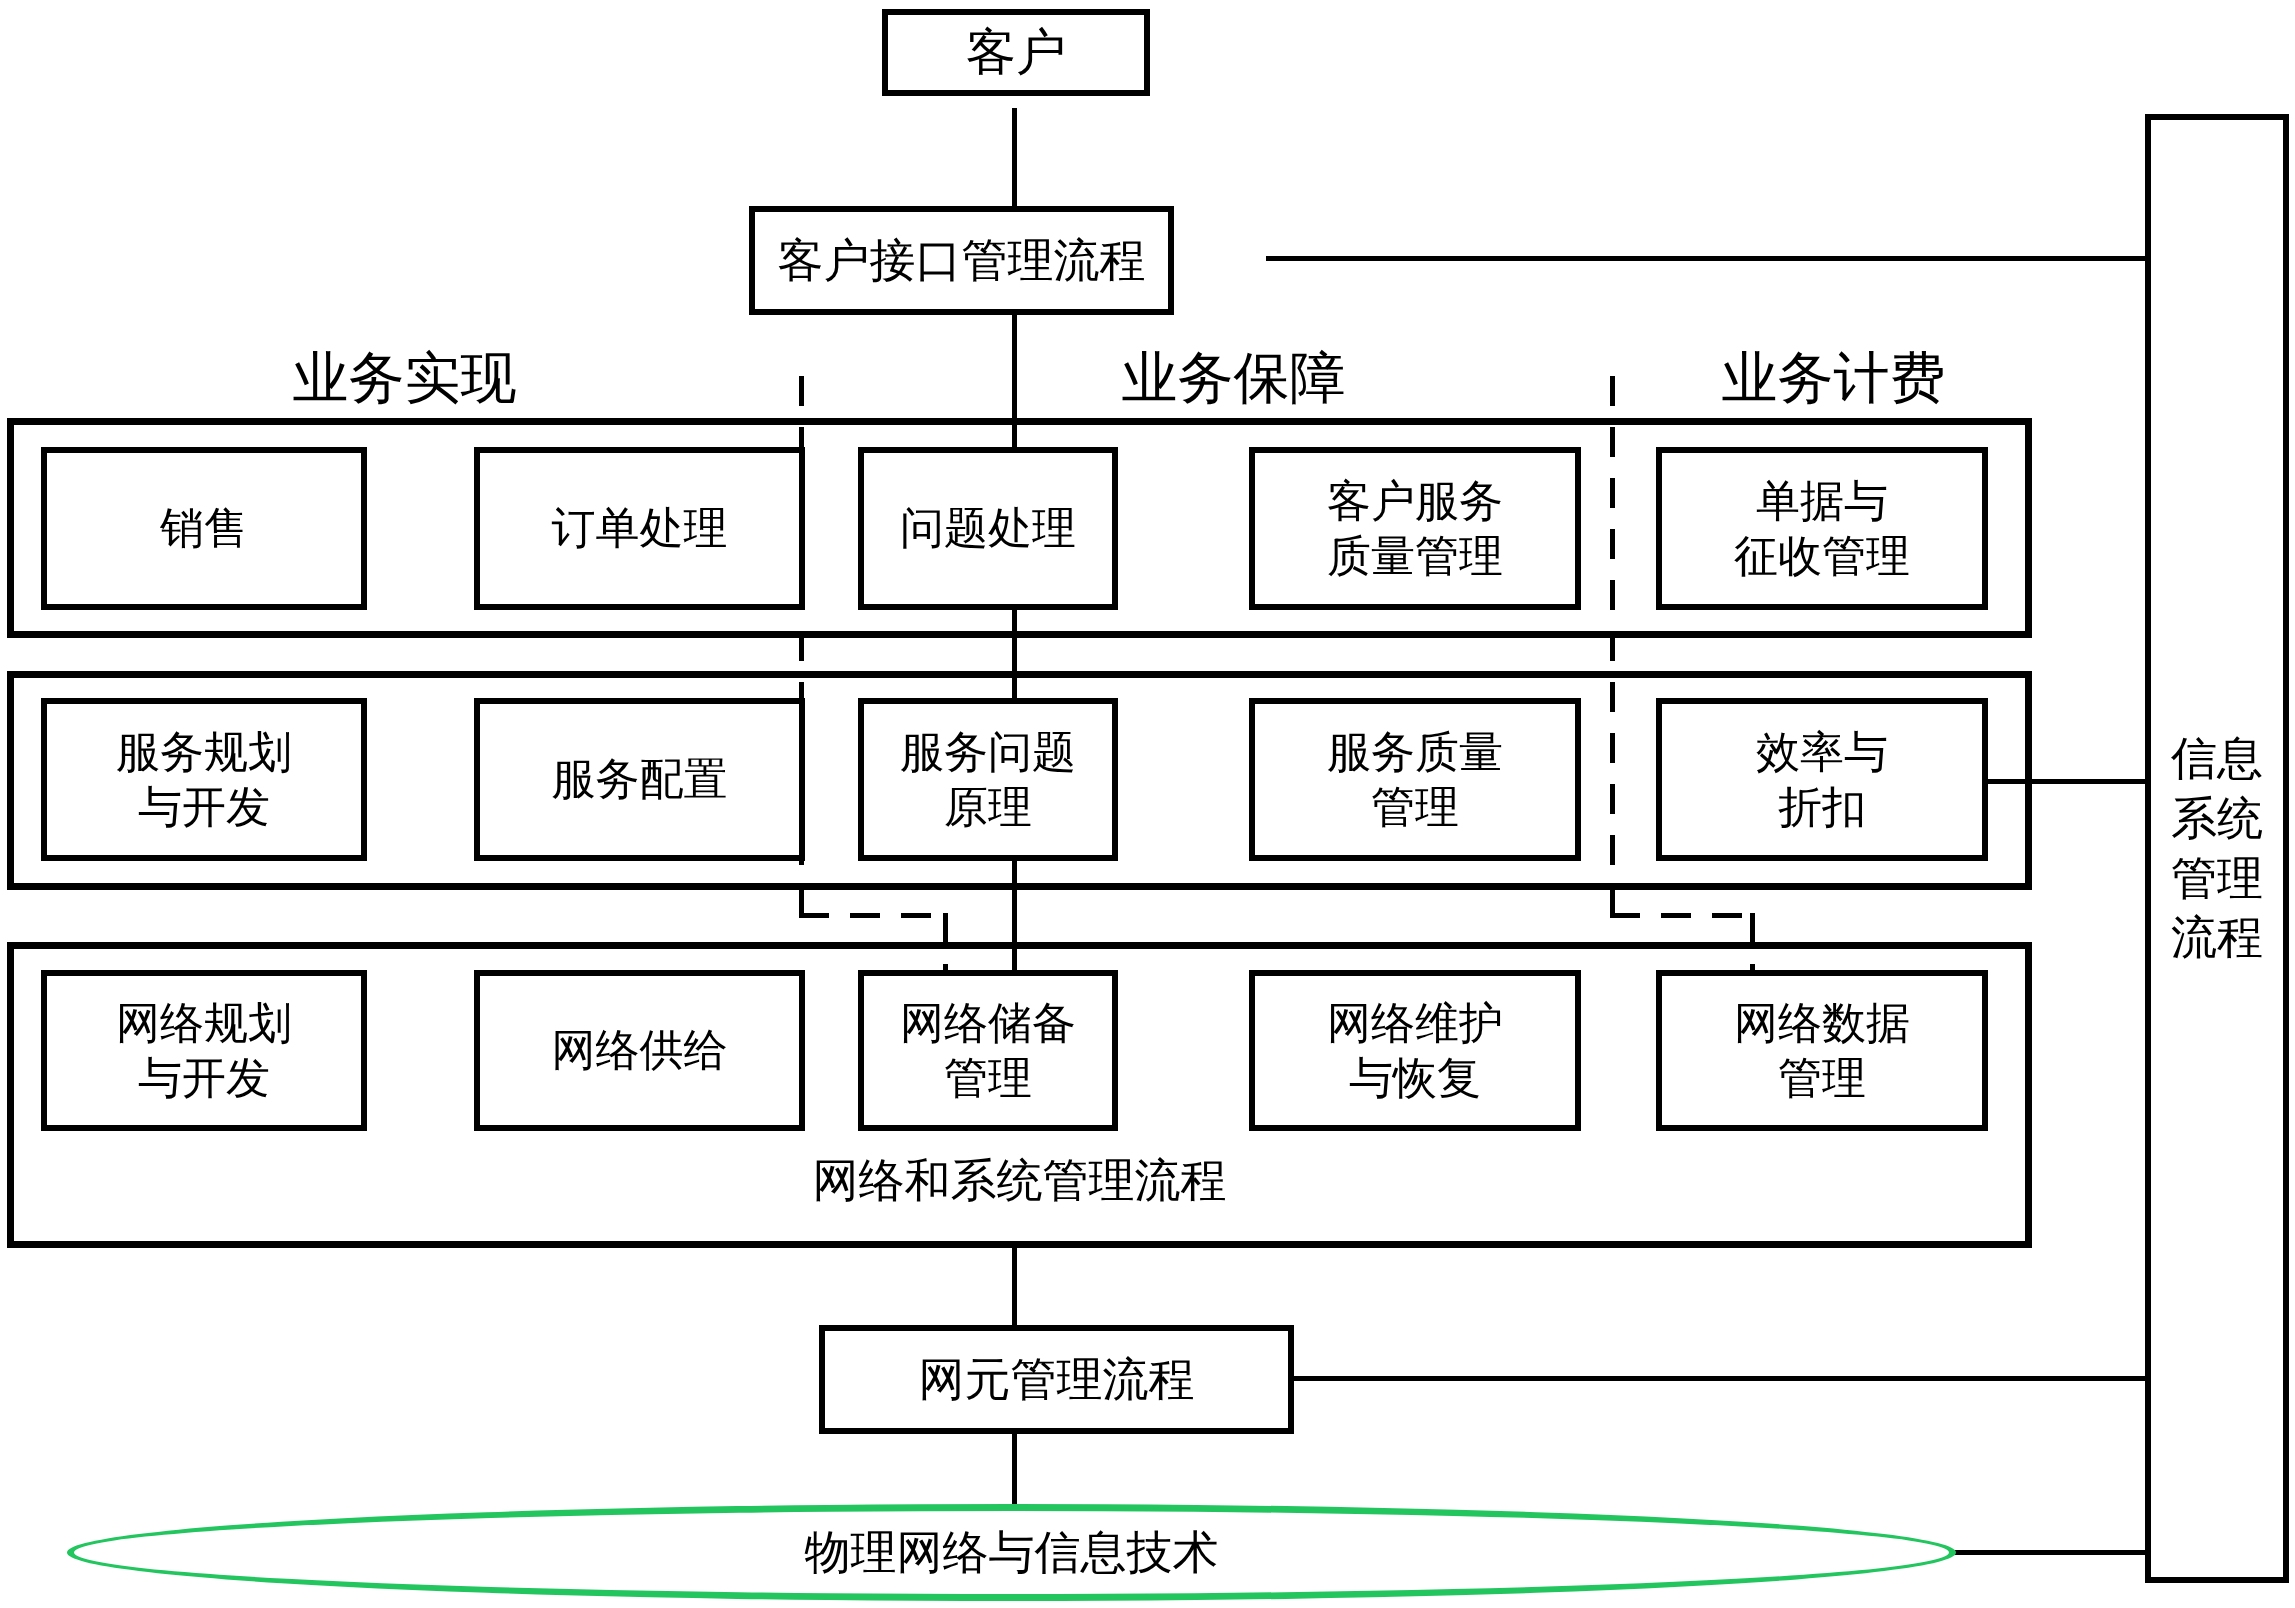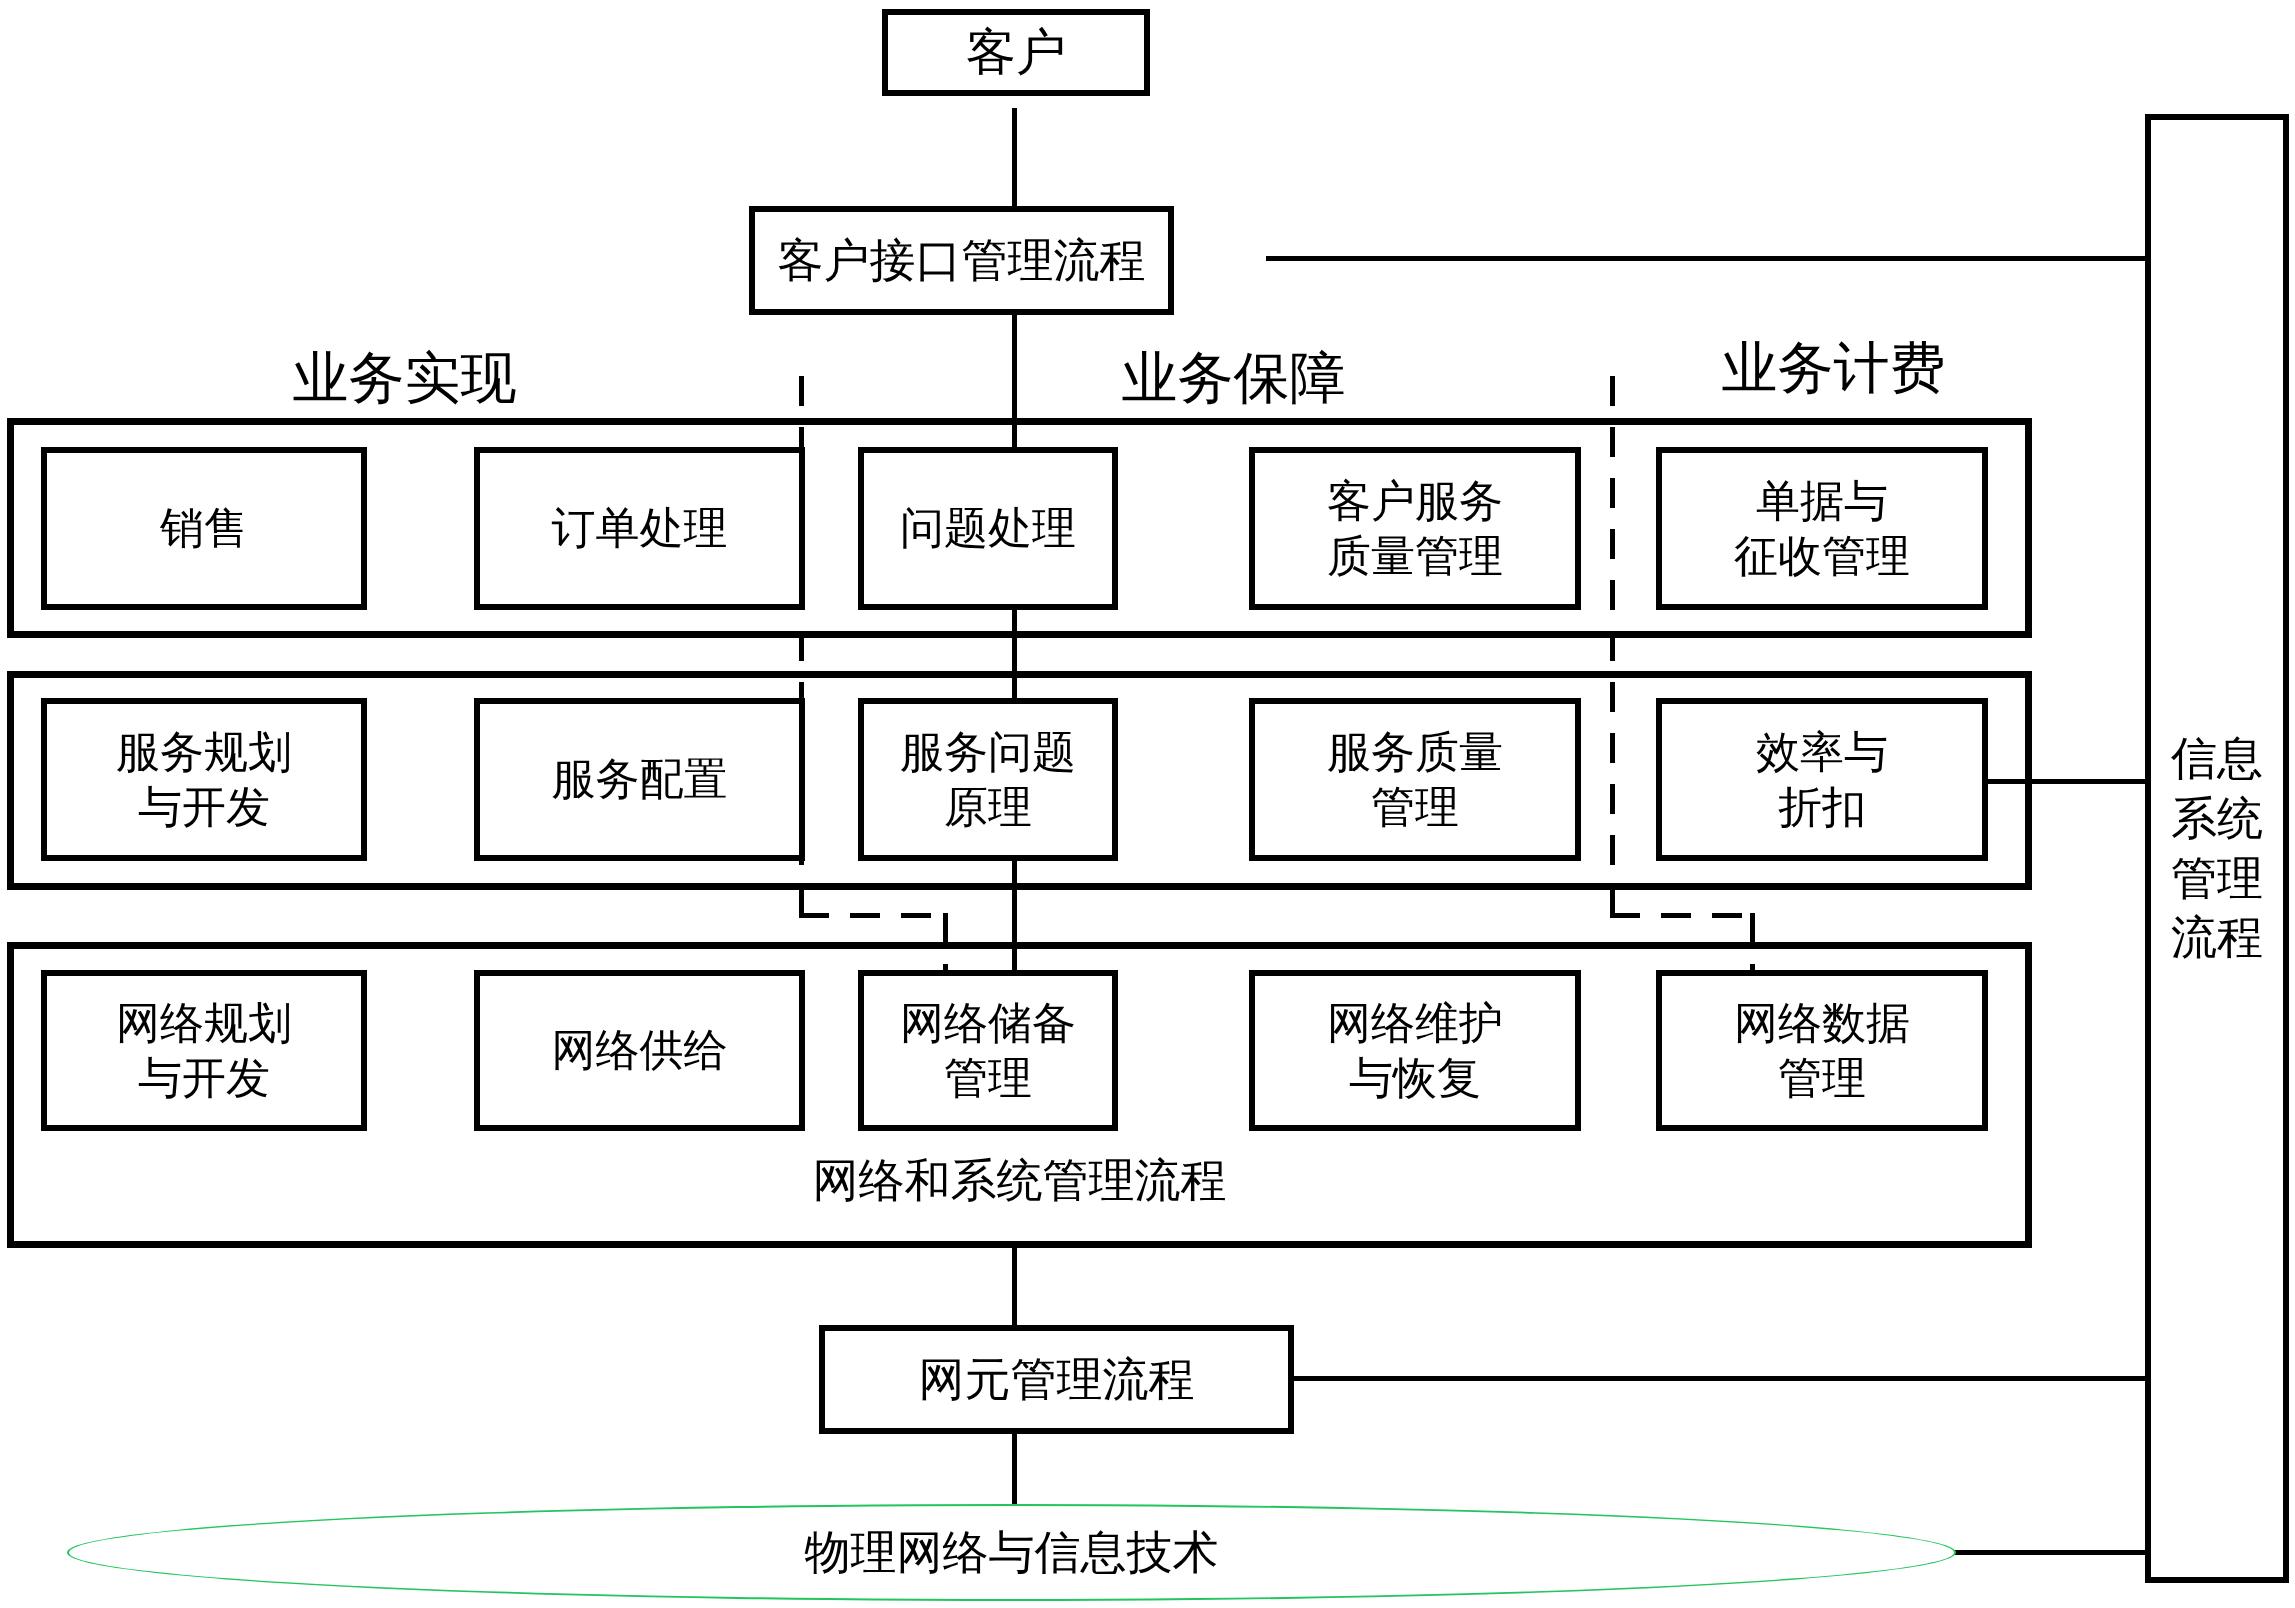--- a/index.html
+++ b/index.html
@@ -43,21 +43,21 @@
   }
   .hdr {
     position: absolute;
     text-align: center;
     font-size: 56px;
     line-height: 50px;
     white-space: nowrap;
   }
   .ellipse {
     position: absolute;
-    border: 2px solid #22c55e;
+    border: 7px solid #22c55e;
     border-radius: 50%;
     background: #fff;
     box-sizing: border-box;
     display: flex;
     align-items: center;
     justify-content: center;
     text-align: center;
     font-size: 46px;
   }
   .bandlabel {
@@ -67,21 +67,21 @@
     line-height: 53px;
   }
 
   
   #customer   { left: 882px;  top: 8.9px;  width: 268px; height: 87px; font-size: 50px; }
   #interface  { left: 749px;  top: 206px; width: 425px; height: 109px; font-size: 46px; }
 
   
   #hdr-0 { left: 227px;  top: 353px; width: 355px; }
   #hdr-1 { left: 1056px; top: 353px; width: 355px; }
-  #hdr-2 { left: 1656px; top: 343px; width: 355px; }
+  #hdr-2 { left: 1656px; top: 353px; width: 355px; }
 
   
   #band-1 { left: 7px; top: 418px;  width: 2025px; height: 220px; }
   #band-2 { left: 7px; top: 671px;  width: 2025px; height: 219px; }
   #band-3 { left: 7px; top: 942px; width: 2025px; height: 306px; }
   #band3-label { left: 7px; top: 1154px; width: 2025px; }
 
   
   .cell { font-size: 44px; }
   .col0 { left: 41px;   width: 326px; }

